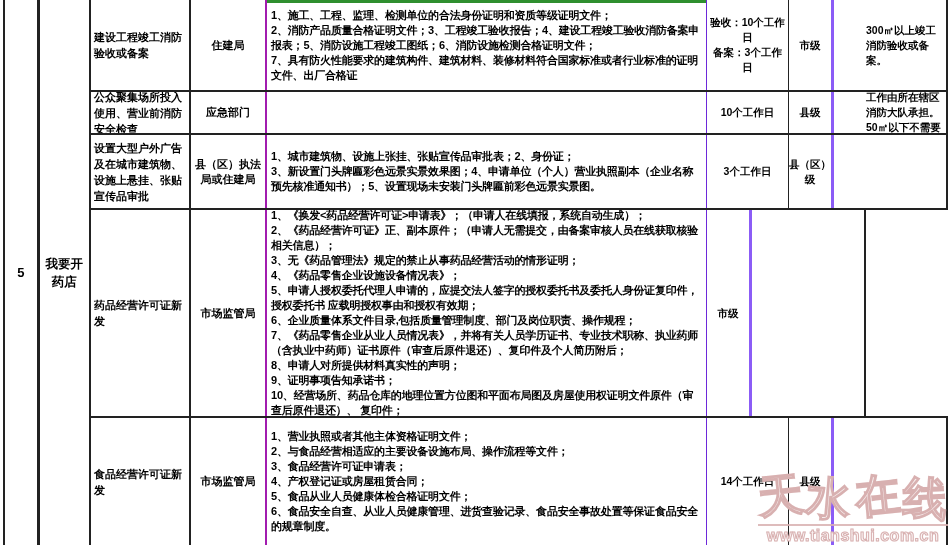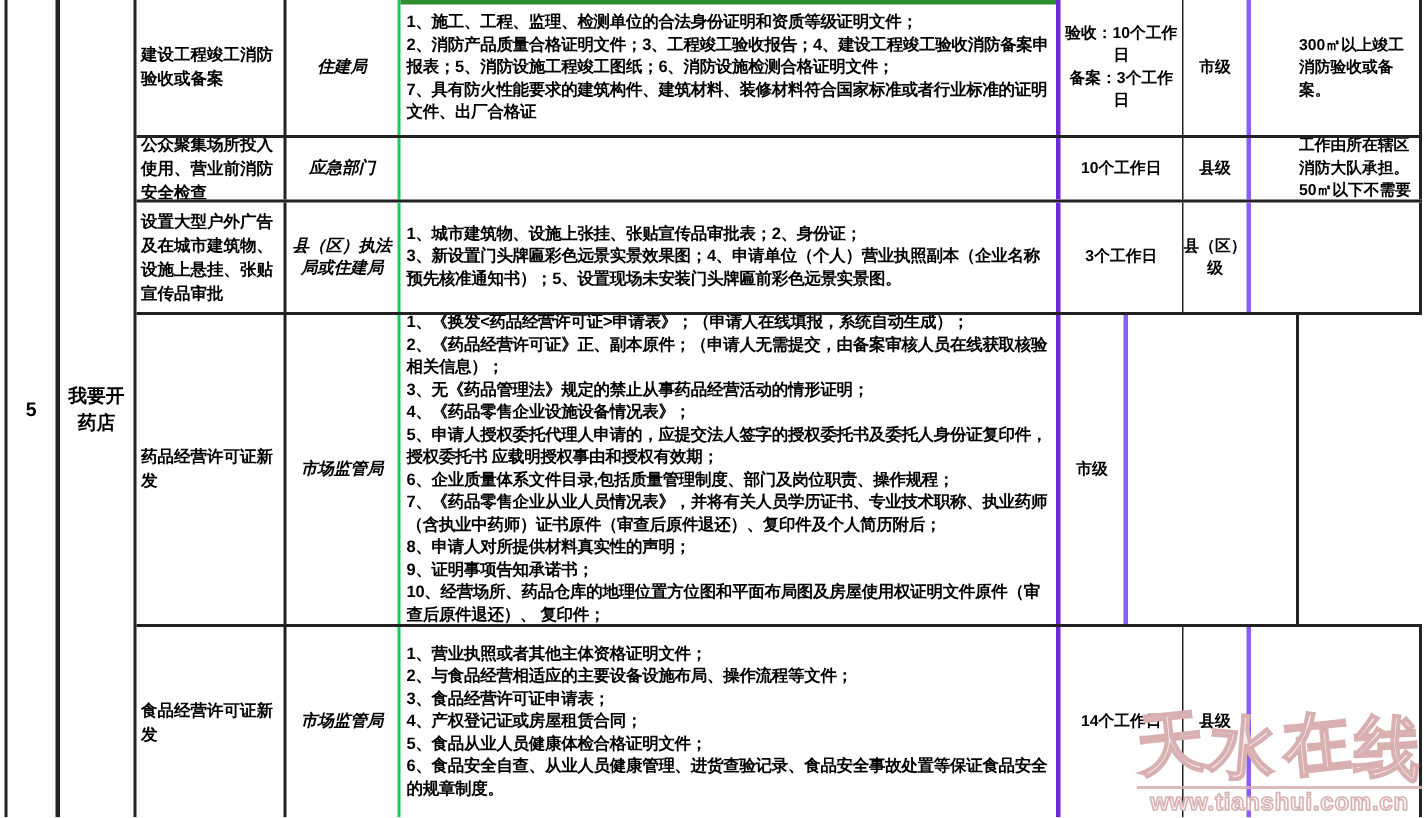--- a/index.html
+++ b/index.html
@@ -33,26 +33,26 @@
   .r2 { height:43px; }
   .r3 { height:75px; }
   .r4 { height:208px; }
   .r5 { flex:1; }
   .item {
     width:100px; border-right:2px solid #222;
     display:flex; align-items:center; text-align:left;
     font-size:11px; line-height:16px; padding:0 3px;
   }
   .dept {
-    width:76px; border-right:2px solid #22c55e;
-    display:flex; align-items:center; justify-content:center;
-    text-align:center; font-size:11px; line-height:15px; padding:0 2px;font-style:italic;
+    width:76px; border-right:2px solid #a21caf;
+    display:flex; align-items:center; justify-content:center;
+    text-align:center; font-size:11px; line-height:15px; padding:0 2px;
   }
   .mats {
-    width:440px; border-right:3px solid #6d28d9; position:relative;
+    width:440px; border-right:1px solid #6d28d9; position:relative;
     display:flex; align-items:center; text-align:left;
     font-size:11px; line-height:15px; padding:2px 4px;
     white-space:pre-line; letter-spacing:-0.2px;
   }
   .time {
     width:82px; border-right:1px solid #222;
     display:flex; align-items:center; justify-content:center;
     text-align:center; font-size:10.5px; line-height:15px;
     white-space:pre-line; padding:0 2px;
   }

